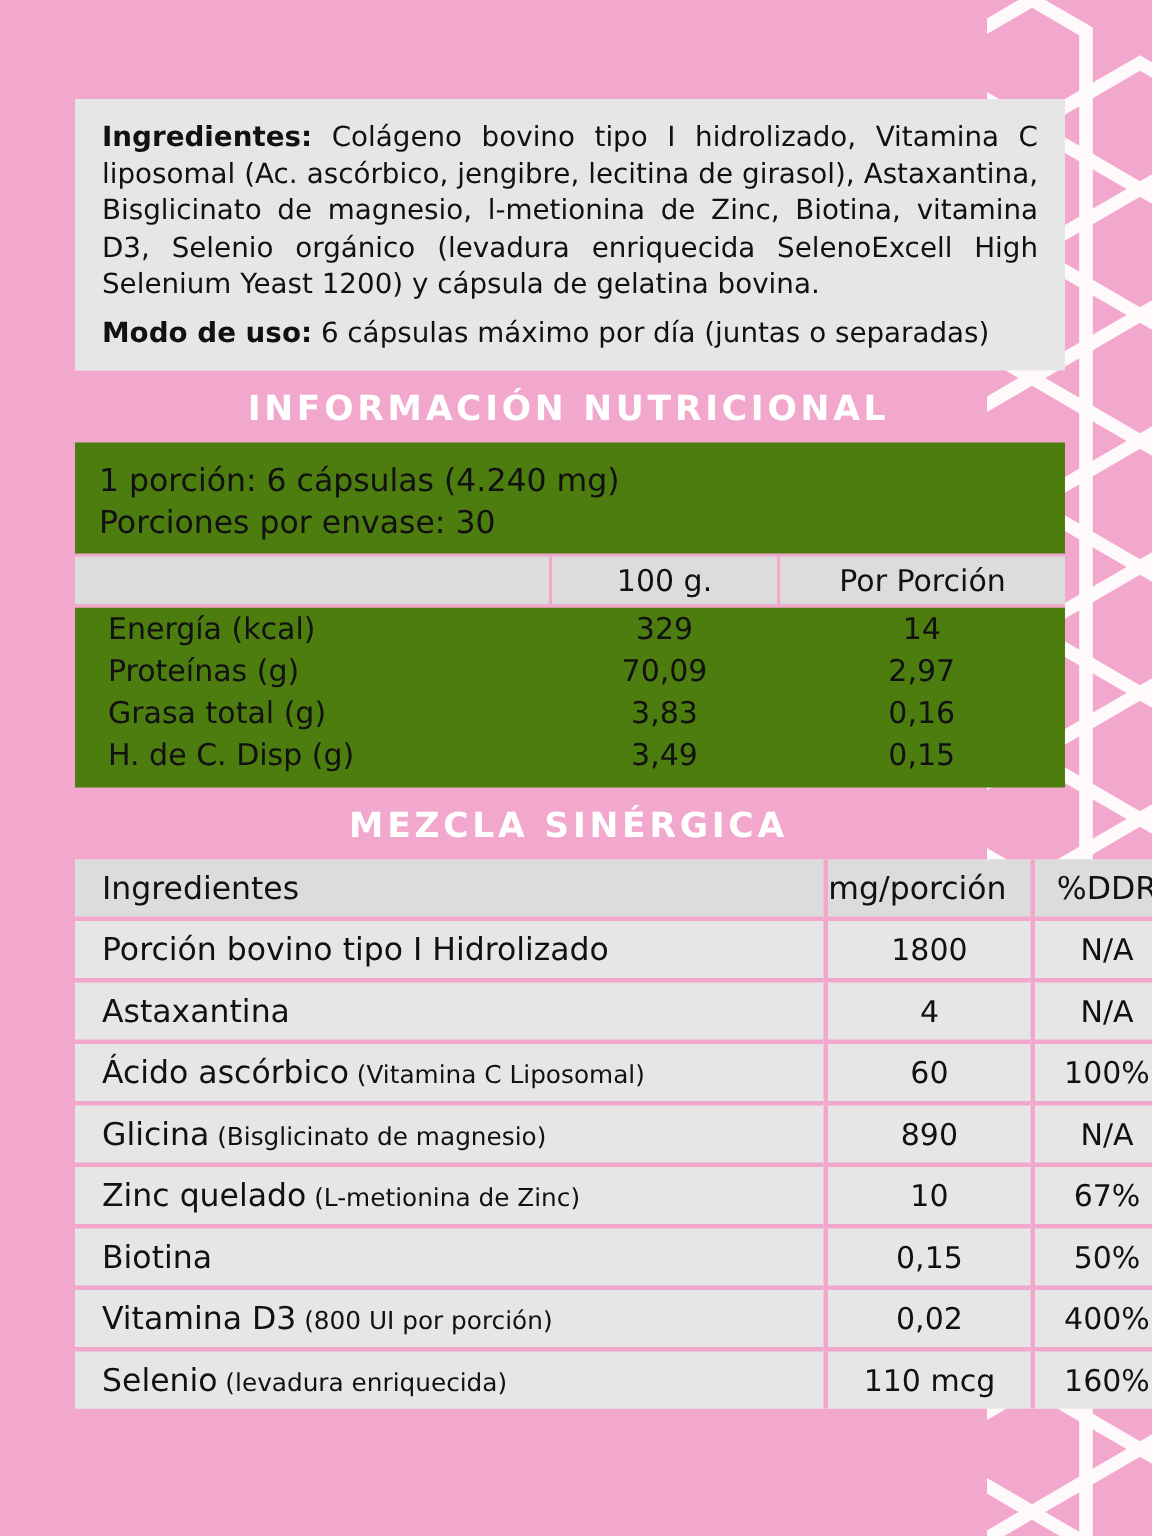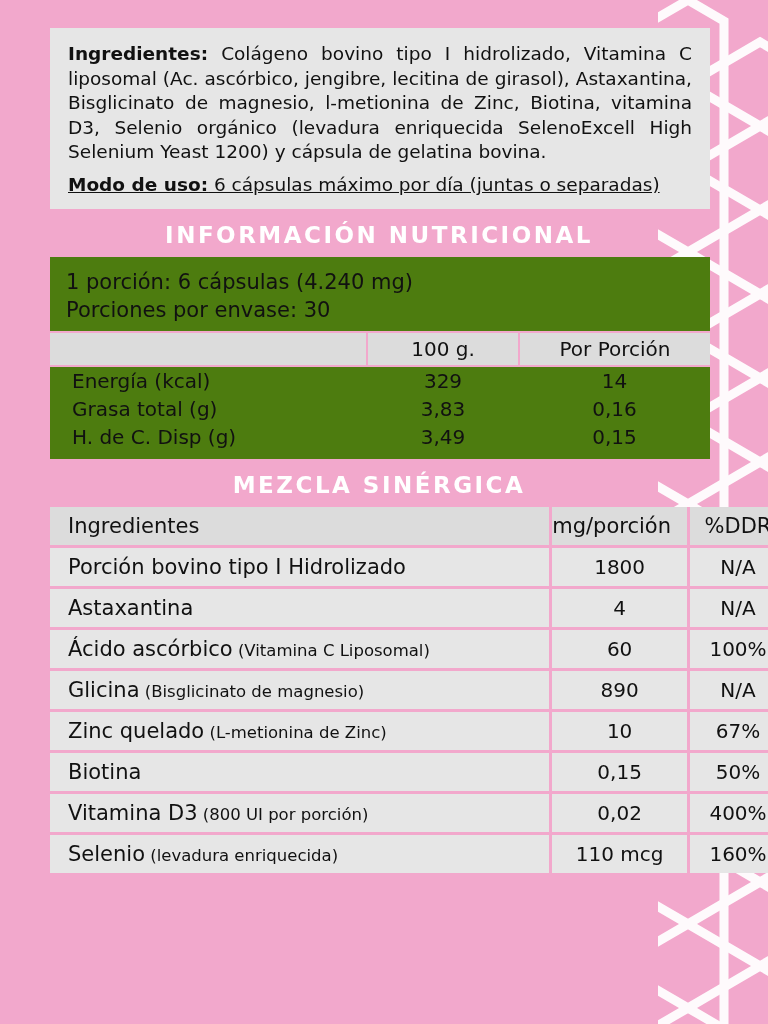--- a/index.html
+++ b/index.html
@@ -22,20 +22,21 @@
     width: 110px;
     height: 1024px;
     overflow: hidden;
     z-index: 0;
   }
   .page {
     position: relative;
     z-index: 2;
     padding: 28px 60px 0 50px;
     box-sizing: border-box;
+    margin-top: 38px;
   }
 
   
   .ingredients-box {
     background: #e6e6e6;
     padding: 14px 18px 12px 18px;
     box-sizing: border-box;
     width: 660px;
   }
   .ingredients-text {
@@ -45,21 +46,20 @@
     text-align: justify;
     margin: 0;
   }
   .ingredients-text b { font-weight: bold; }
   .uso-line {
     font-size: 18.5px;
     line-height: 1.3;
     color: #111;
     margin: 8px 0 0 0;
     white-space: nowrap;
-    text-decoration: underline;
   }
 
   
   .section-title {
     text-align: center;
     color: #ffffff;
     font-size: 23px;
     letter-spacing: 2.5px;
     font-weight: bold;
     margin: 13px 0 9px 0;
@@ -204,20 +204,25 @@
           <th class="vline-sep" style="width:190px">Por Porción</th>
         </tr>
       </thead>
       <tbody>
         <tr>
           <td class="label-col">Energía (kcal)</td>
           <td class="num">329</td>
           <td class="num">14</td>
         </tr>
         <tr>
+          <td class="label-col">Proteínas (g)</td>
+          <td class="num">70,09</td>
+          <td class="num">2,97</td>
+        </tr>
+        <tr>
           <td class="label-col">Grasa total (g)</td>
           <td class="num">3,83</td>
           <td class="num">0,16</td>
         </tr>
         <tr>
           <td class="label-col">H. de C. Disp (g)</td>
           <td class="num">3,49</td>
           <td class="num">0,15</td>
         </tr>
       </tbody>

